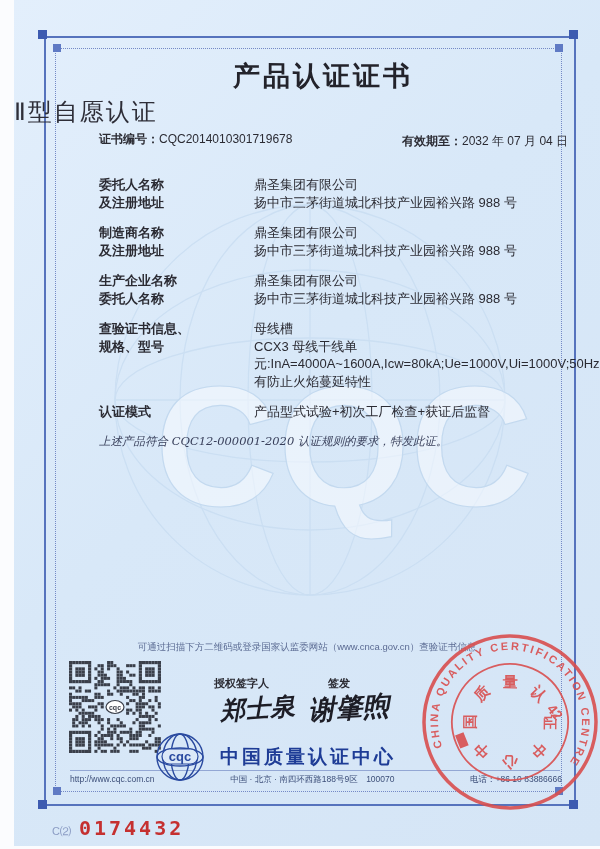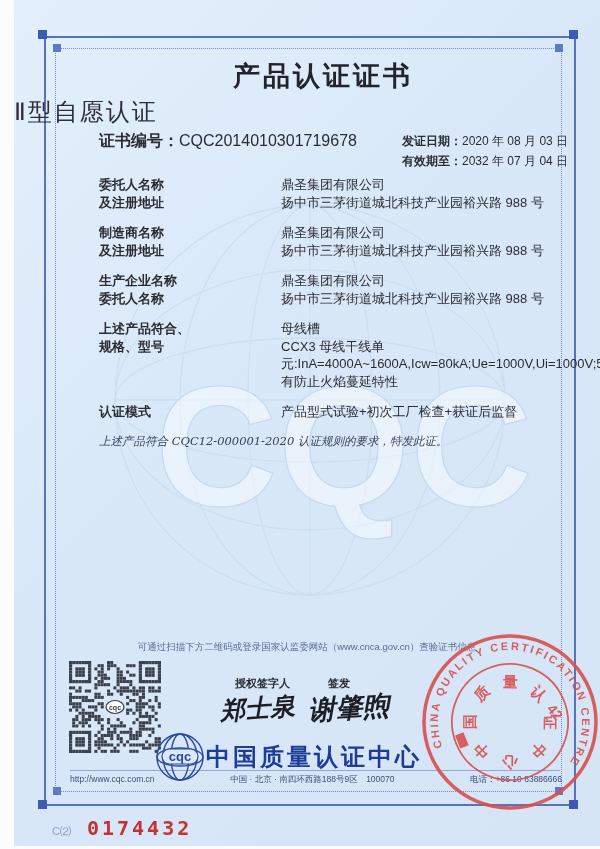--- a/index.html
+++ b/index.html
@@ -13,52 +13,52 @@
   .frame-dotted{position:absolute;left:41px;top:48px;width:505px;height:742px;
                 border:1.5px dotted #7489c6;}
   .corner-sq{position:absolute;background:#3d5bb0;}
   .sq-a{width:9px;height:9px;}
   .sq-b{width:8px;height:8px;background:#5f7ac4;}
   
   .title{position:absolute;left:16px;top:58px;width:100%;text-align:center;
          font-size:27px;font-weight:bold;letter-spacing:3px;color:#23232b;}
   .subtitle{position:absolute;left:0;top:96px;width:100%;text-align:left;
             font-size:24px;letter-spacing:2px;color:#2e2e38;}
-  .certline{position:absolute;left:85px;top:131px;font-size:16px;color:#2b2b33;}
+  .certline{position:absolute;left:85px;top:131px;font-size:12px;color:#2b2b33;}
   .dates{position:absolute;left:388px;top:131px;font-size:12px;color:#2b2b33;line-height:20px;}
   b.lbl{font-weight:bold;}
   
   .fields{position:absolute;left:85px;top:176px;width:460px;z-index:2;}
   .fgroup{display:flex;margin-bottom:13px;font-size:13px;line-height:17.5px;color:#2b2b33;gap:48px;}
   .fgroup .flabels{width:107px;flex:none;font-weight:bold;}
-  .fgroup .fvalues{flex:1;margin-left:27px;}
+  .fgroup .fvalues{flex:1;}
   .statements{position:absolute;left:85px;top:433px;width:440px;z-index:2;
               font-family:"DejaVu Serif",serif;font-style:italic;font-size:11.5px;
               color:#3a415c;line-height:16px;}
   .statements div{margin-bottom:9px;}
   
   .wm{position:absolute;left:0;top:0;z-index:0;}
   
   .qrnote{position:absolute;left:0;top:641px;width:100%;text-align:center;
           font-size:9.5px;color:#5b6b93;z-index:2;}
   .qr{position:absolute;left:55px;top:661px;z-index:2;}
   .sig-label{position:absolute;font-size:11px;font-weight:bold;color:#2b2b33;z-index:2;}
   .sig-name{position:absolute;font-family:"DejaVu Serif",serif;font-style:italic;
             font-weight:bold;color:#1d1d26;z-index:2;transform:rotate(-4deg);}
   
   .orgrow{position:absolute;left:140px;top:731px;display:flex;align-items:center;z-index:2;}
-  .orgname{font-size:24px;color:#1e3c96;letter-spacing:3px;font-weight:600;margin-left:0;}
+  .orgname{font-size:19px;color:#1e3c96;letter-spacing:3px;font-weight:600;margin-left:14px;}
   
   .seal{position:absolute;left:400px;top:626px;z-index:4;opacity:.9;}
   
   .footline{position:absolute;left:56px;top:770px;width:490px;border-top:1px solid #93a7d4;z-index:1;}
   .footrow{position:absolute;left:56px;top:774px;width:492px;display:flex;
            justify-content:space-between;font-size:8.5px;color:#3d4f79;z-index:1;}
   .serial{position:absolute;left:38px;top:816px;z-index:2;display:flex;align-items:baseline;}
-  .serial .pfx{font-size:11px;color:#8b9cc4;margin-right:16px;}
+  .serial .pfx{font-size:11px;color:#8b9cc4;margin-right:8px;}
   .serial .num{font-size:20px;color:#c53030;font-family:"DejaVu Sans Mono",monospace;
                letter-spacing:3px;font-weight:bold;}
 </style>
 </head>
 <body>
 
 <div class="page">
 
   <svg class="wm" width="586" height="846" viewBox="0 0 586 846">
     <g stroke="#c7dcf1" stroke-width="1.3" fill="none" opacity="0.75">
@@ -84,21 +84,20 @@
   <div class="corner-sq sq-a" style="left:555px;top:800px"></div>
   <div class="corner-sq sq-b" style="left:541px;top:787px"></div>
 
   <div class="title">产品认证证书</div>
   <div class="subtitle">Ⅱ型自愿认证</div>
 
   <div class="certline">
     <b class="lbl">证书编号：</b><span>CQC2014010301719678</span>
   </div>
   <div class="dates">
-    <div><b class="lbl">发证日期：</b><span>2020 年 08 月 03 日</span></div>
     <div><b class="lbl">有效期至：</b><span>2032 年 07 月 04 日</span></div>
   </div>
 
   <div class="fields">
     <div class="fgroup">
       <div class="flabels">
         <div>委托人名称</div>
         <div>及注册地址</div>
       </div>
       <div class="fvalues">
@@ -121,21 +120,21 @@
         <div>生产企业名称</div>
         <div>委托人名称</div>
       </div>
       <div class="fvalues">
         <div>鼎圣集团有限公司</div>
         <div>扬中市三茅街道城北科技产业园裕兴路 988 号</div>
       </div>
     </div>
     <div class="fgroup">
       <div class="flabels">
-        <div>上述产品符合、</div>
+        <div>查验证书信息、</div>
         <div>规格、型号</div>
       </div>
       <div class="fvalues">
         <div>母线槽</div>
         <div>CCX3 母线干线单元:InA=4000A~1600A,Icw=80kA;Ue=1000V,Ui=1000V;50Hz;IP66;有防止火焰蔓延特性</div>
       </div>
     </div>
     <div class="fgroup">
       <div class="flabels">
         <div>认证模式</div>
@@ -535,21 +534,21 @@
       <rect x="3.1724137931034484" y="88.82758620689656" width="3.1724137931034484" height="3.1724137931034484" fill="#3a3f4a"></rect>
       <rect x="6.344827586206897" y="88.82758620689656" width="3.1724137931034484" height="3.1724137931034484" fill="#3a3f4a"></rect>
       <rect x="9.517241379310345" y="88.82758620689656" width="3.1724137931034484" height="3.1724137931034484" fill="#3a3f4a"></rect>
       <rect x="12.689655172413794" y="88.82758620689656" width="3.1724137931034484" height="3.1724137931034484" fill="#3a3f4a"></rect>
       <rect x="15.862068965517242" y="88.82758620689656" width="3.1724137931034484" height="3.1724137931034484" fill="#3a3f4a"></rect>
       <rect x="19.03448275862069" y="88.82758620689656" width="3.1724137931034484" height="3.1724137931034484" fill="#3a3f4a"></rect>
       <ellipse cx="46" cy="46" rx="9" ry="6.5" fill="#ffffff" stroke="#3a3f4a" stroke-width="1.2"></ellipse>
       <text x="46" y="49" text-anchor="middle" font-size="7" font-weight="bold" fill="#3a3f4a" font-family="Liberation Sans, sans-serif">cqc</text>
     </svg>
 
-  <div class="sig-label" style="left:221px;top:676px">授权签字人</div>
+  <div class="sig-label" style="left:200px;top:676px">授权签字人</div>
   <div class="sig-label" style="left:314px;top:676px">签发</div>
   <div class="sig-name" style="left:206px;top:692px;font-size:25px">郑士泉</div>
   <div class="sig-name" style="left:294px;top:690px;font-size:27px">谢肇煦</div>
 
   <div class="orgrow">
     <svg width="52" height="52" viewBox="0 0 52 52">
       <g stroke="#2a4aa0" stroke-width="1.4" fill="none">
         <circle cx="26" cy="26" r="23"></circle>
         <ellipse cx="26" cy="26" rx="23" ry="9"></ellipse>
         <ellipse cx="26" cy="26" rx="9" ry="23"></ellipse>

